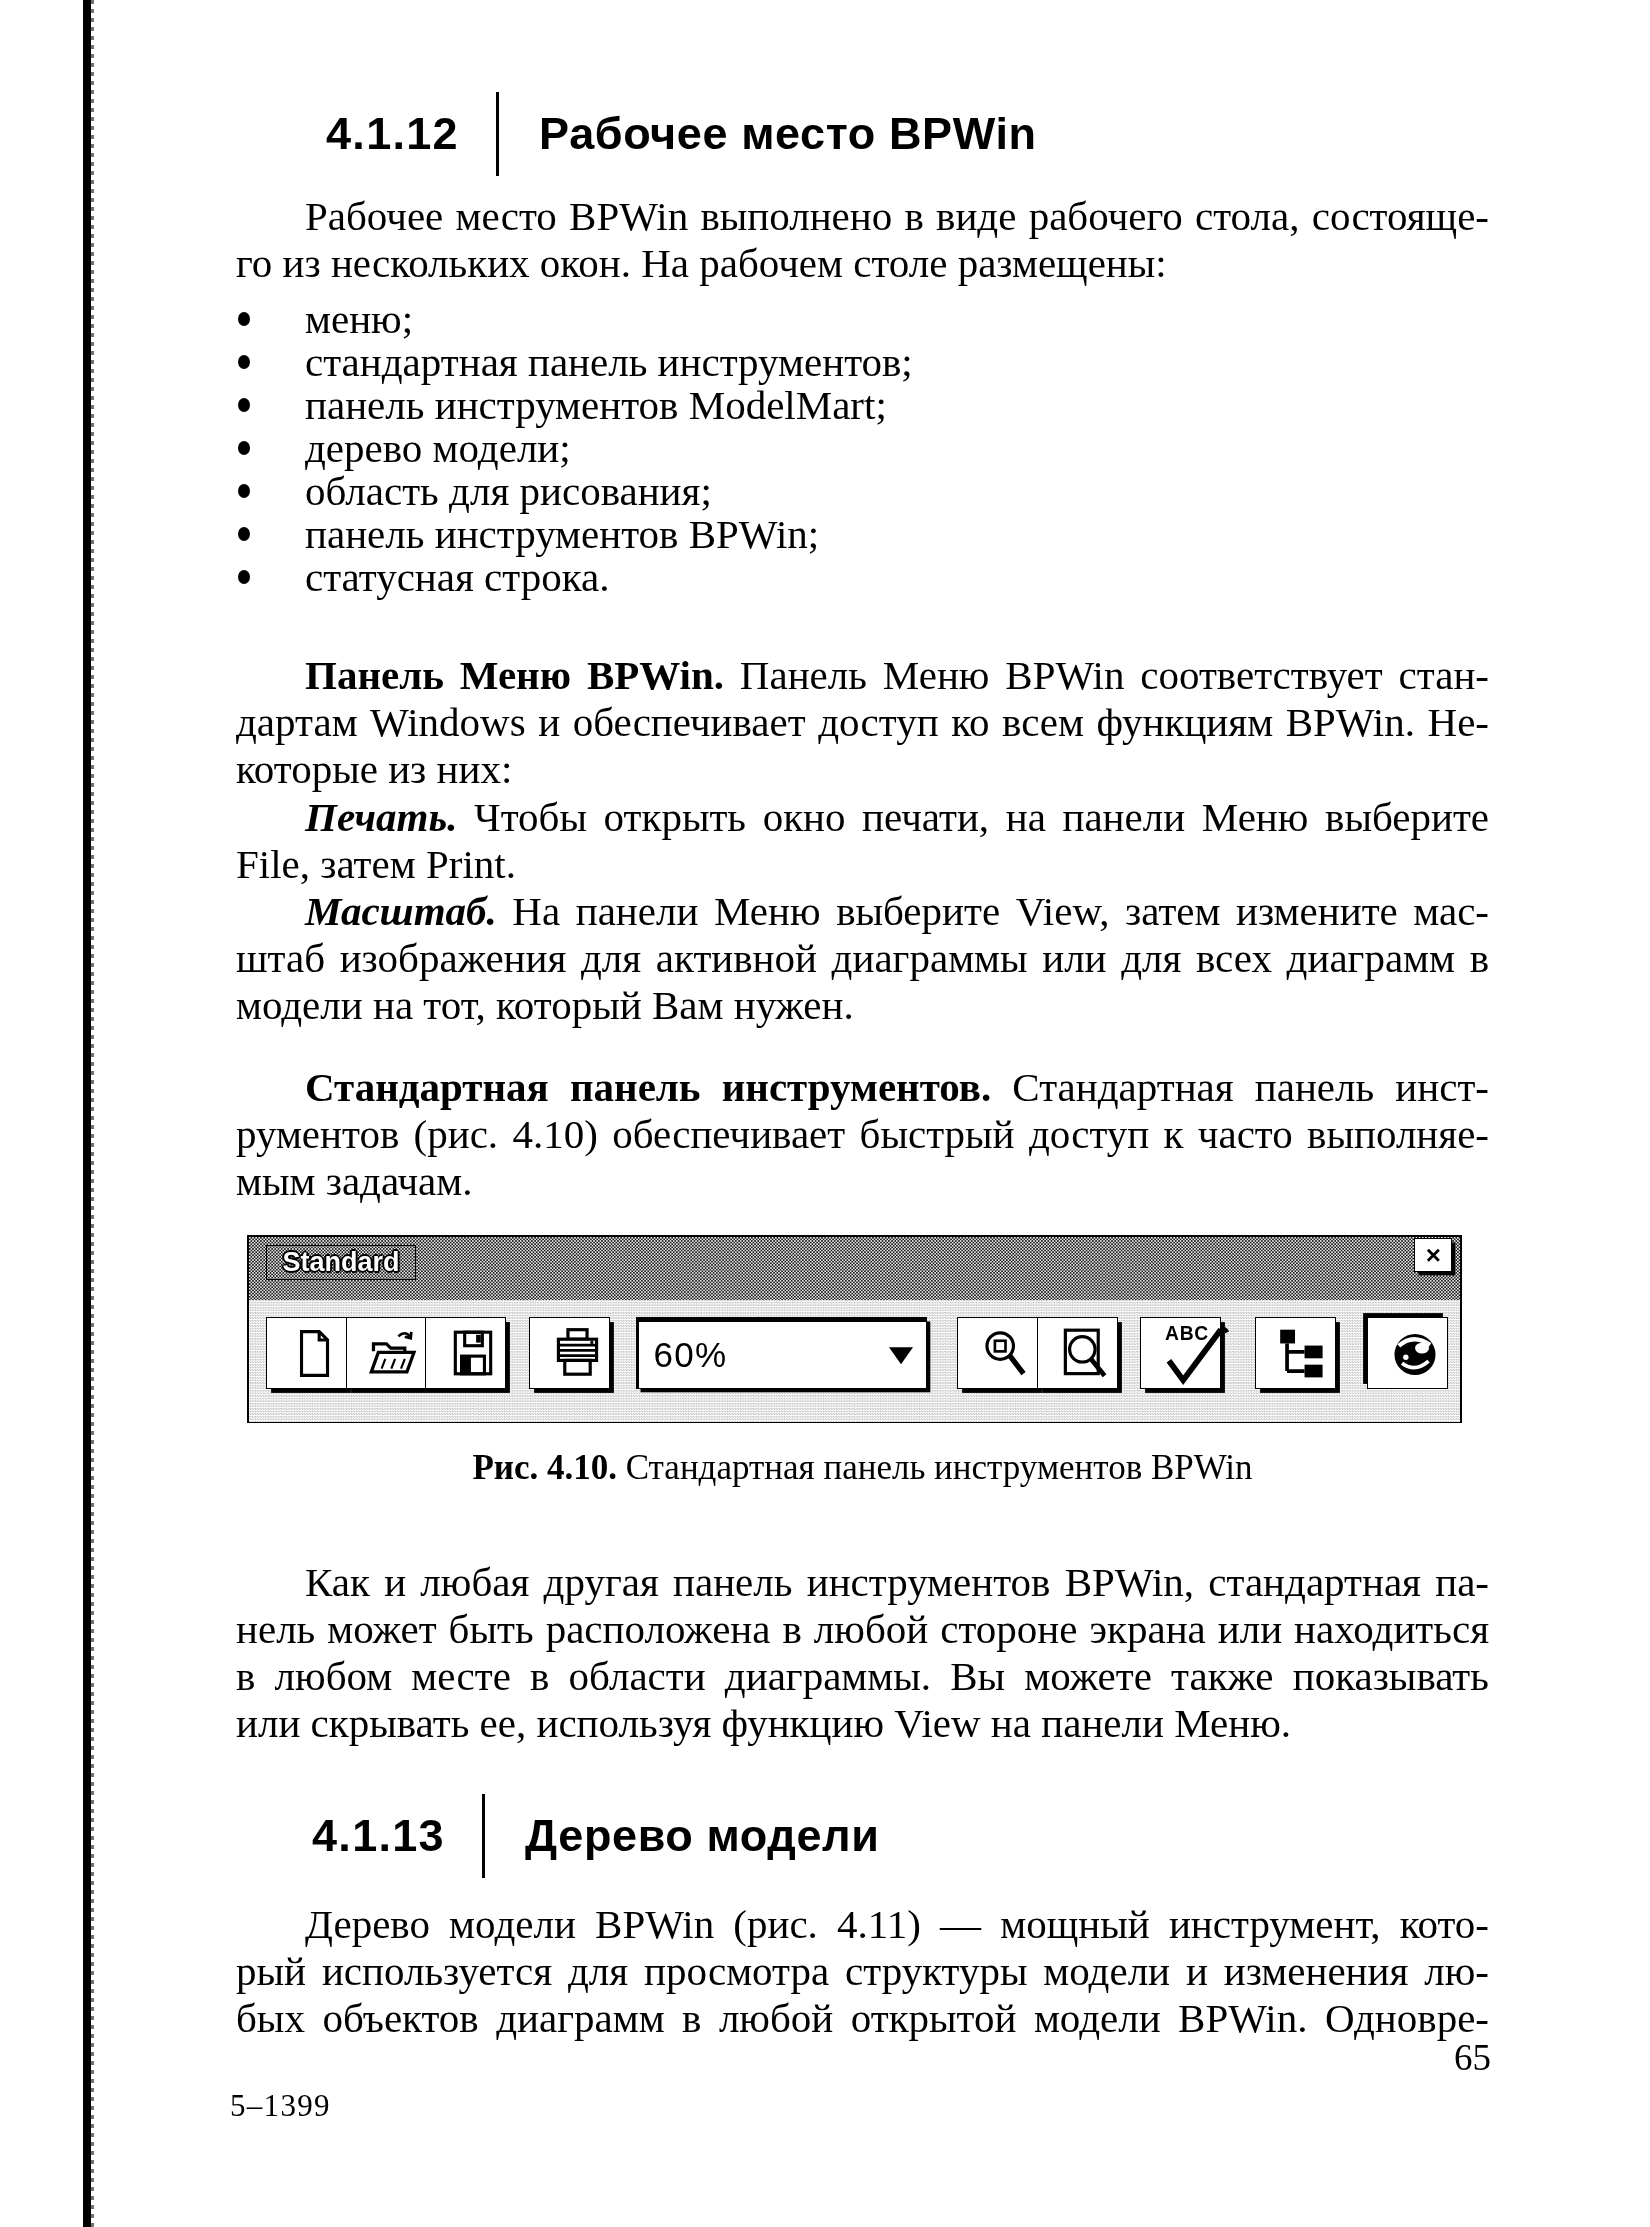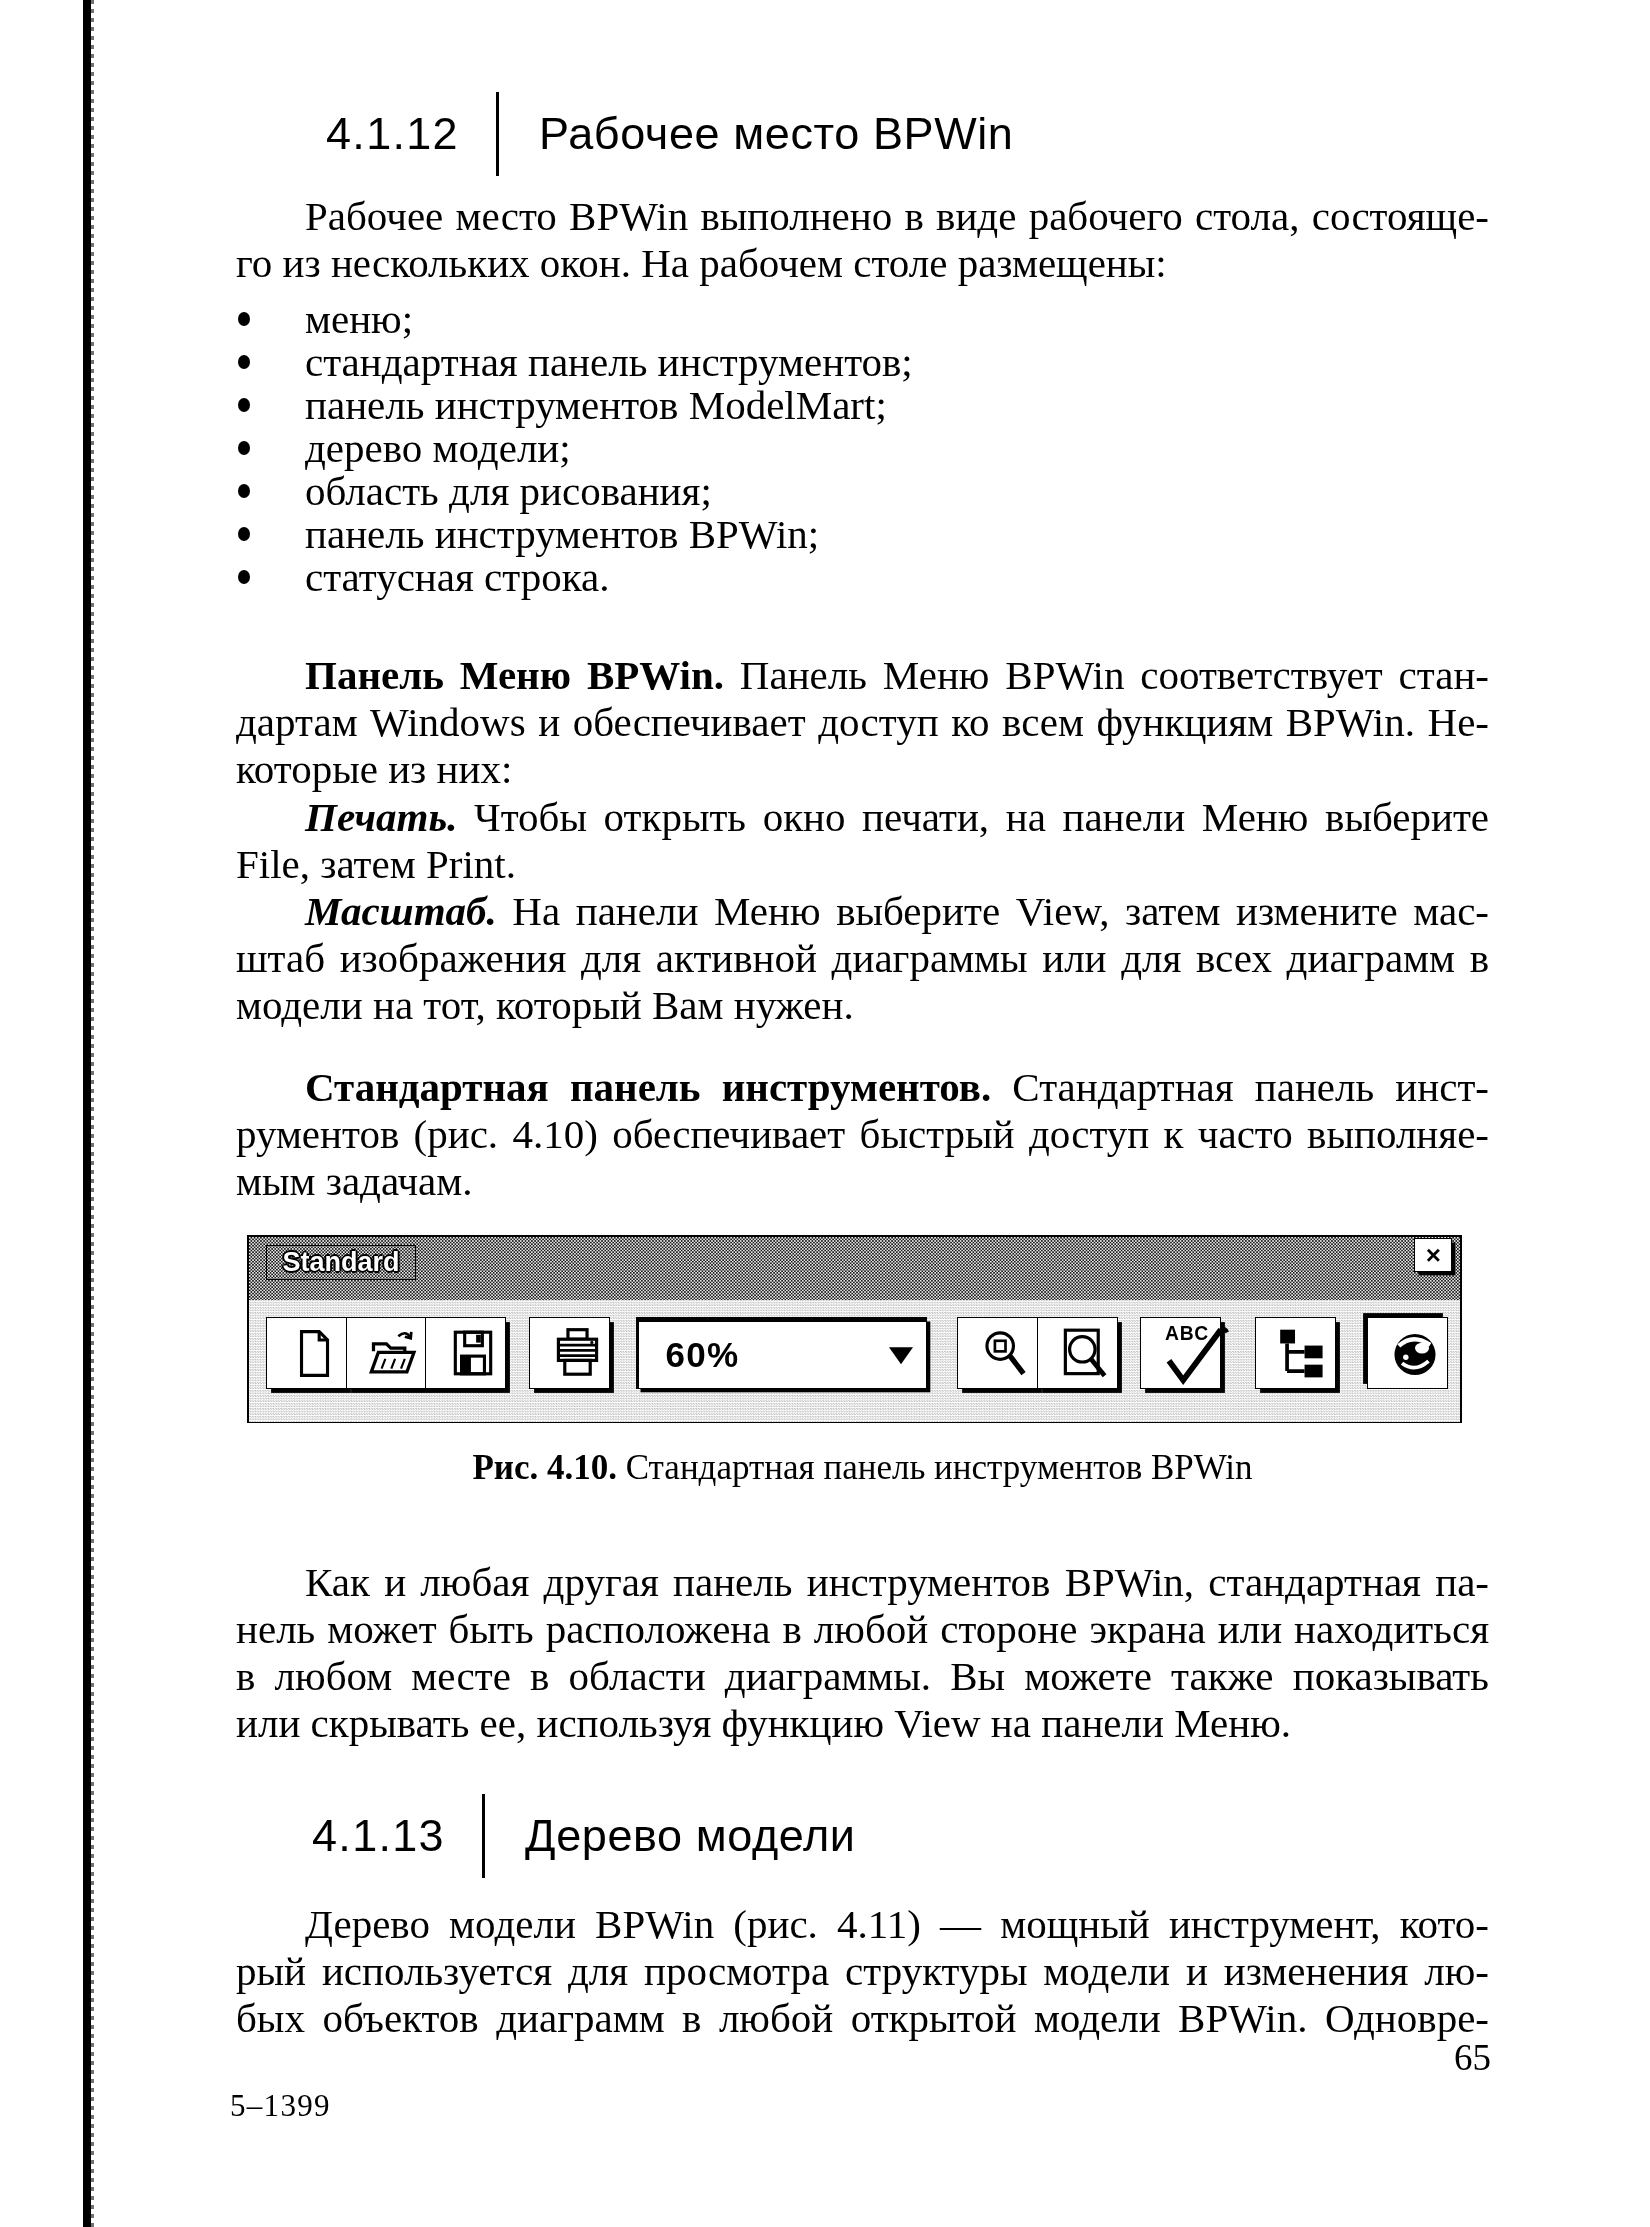--- a/index.html
+++ b/index.html
@@ -5,21 +5,21 @@
   html,body{margin:0;padding:0;background:#9a9a9a;}
   .page{position:relative;width:1650px;height:2227px;background:#ffffff;overflow:hidden;
         font-family:"Liberation Serif",serif;color:#000;}
   
   .bind-bar{position:absolute;left:83px;top:0;width:8.4px;height:2227px;background:#000;}
   .bind-bar:after{content:"";position:absolute;left:8.4px;top:0;width:2.6px;height:100%;
         background:repeating-linear-gradient(#000 0 3.9px,transparent 3.9px 9px);opacity:.55;}
 
   
   .sect{position:absolute;display:flex;align-items:center;
-        font-family:"Liberation Sans",sans-serif;font-weight:400;font-size:45px;}
+        font-family:"Liberation Sans",sans-serif;font-weight:700;font-size:45px;}
   .sect .num{letter-spacing:1.3px;}
   .sect .vrule{width:3.2px;height:84px;background:#000;margin:0 40px 0 37px;}
   .sect .ttl{letter-spacing:0.6px;}
 
   
   .para{position:absolute;left:236px;width:1253px;}
   .line{font-size:41px;line-height:47px;white-space:nowrap;}
   .jf{white-space:normal;text-align:justify;text-align-last:justify;}
   .ind{text-indent:69px;}
   b.lead{font-weight:700;}
@@ -45,21 +45,21 @@
        background:repeating-conic-gradient(#c6c6c6 0% 25%,#ffffff 0% 50%);background-size:2.6px 2.6px;
        display:flex;align-items:flex-start;padding-top:17px;box-sizing:border-box;}
   .btn{width:81px;height:72px;background:#fff;border:1.3px solid #000;box-shadow:4.5px 4.5px 0 -0.6px #000;
        display:flex;align-items:center;justify-content:center;box-sizing:border-box;flex:none;padding-left:15px;}
   .btn.pressed{box-shadow:-4.5px -4.5px 0 -0.6px #000;}
   .grp{display:flex;flex:none;}
   .grp .btn + .btn{margin-left:-1.3px;}
   .combo{position:relative;flex:none;width:291px;height:72px;background:#fff;box-sizing:border-box;
        border:1.9px solid #000;border-top-width:5.8px;border-left-width:3.9px;box-shadow:3.9px 3.9px 0 -0.6px #000;
        display:flex;align-items:center;}
-  .combo .val{font-family:"Liberation Sans",sans-serif;font-weight:700;font-size:35px;margin-left:26px;letter-spacing:1.3px;}
+  .combo .val{font-family:"Liberation Sans",sans-serif;font-weight:400;font-size:35px;margin-left:14px;letter-spacing:1.3px;}
   .combo .arr{position:absolute;right:13px;top:50%;transform:translateY(-46%);
        width:0;height:0;border-left:12.2px solid transparent;border-right:12.2px solid transparent;border-top:17px solid #000;}
   .abc-wrap{position:relative;width:100%;height:100%;}
   .abc-txt{position:absolute;left:9px;top:5.2px;font-family:"Liberation Sans",sans-serif;
        font-weight:700;font-size:19.3px;letter-spacing:0.6px;}
   .abc-wrap svg{position:absolute;left:0;top:0;}
   .icon-svg{display:block;}
 
   
   .caption{position:absolute;left:236px;top:1448px;width:1253px;text-align:center;font-size:35px;}

